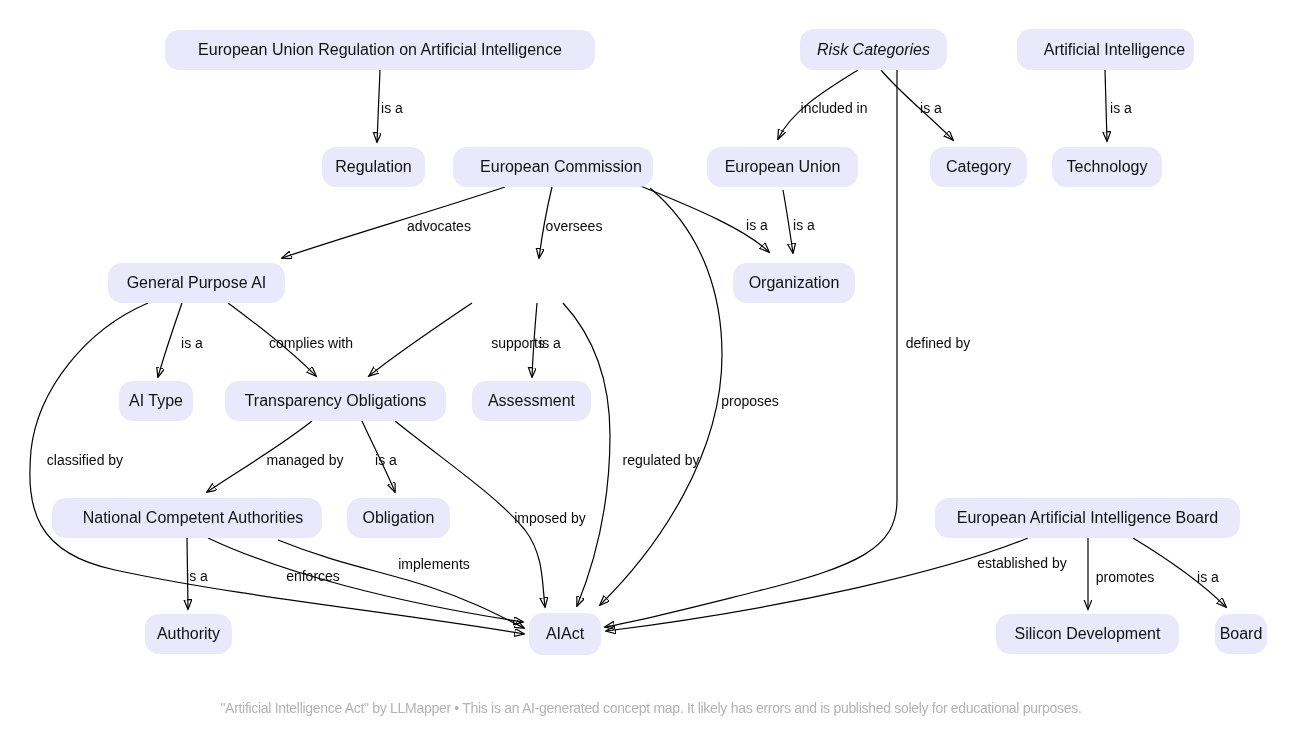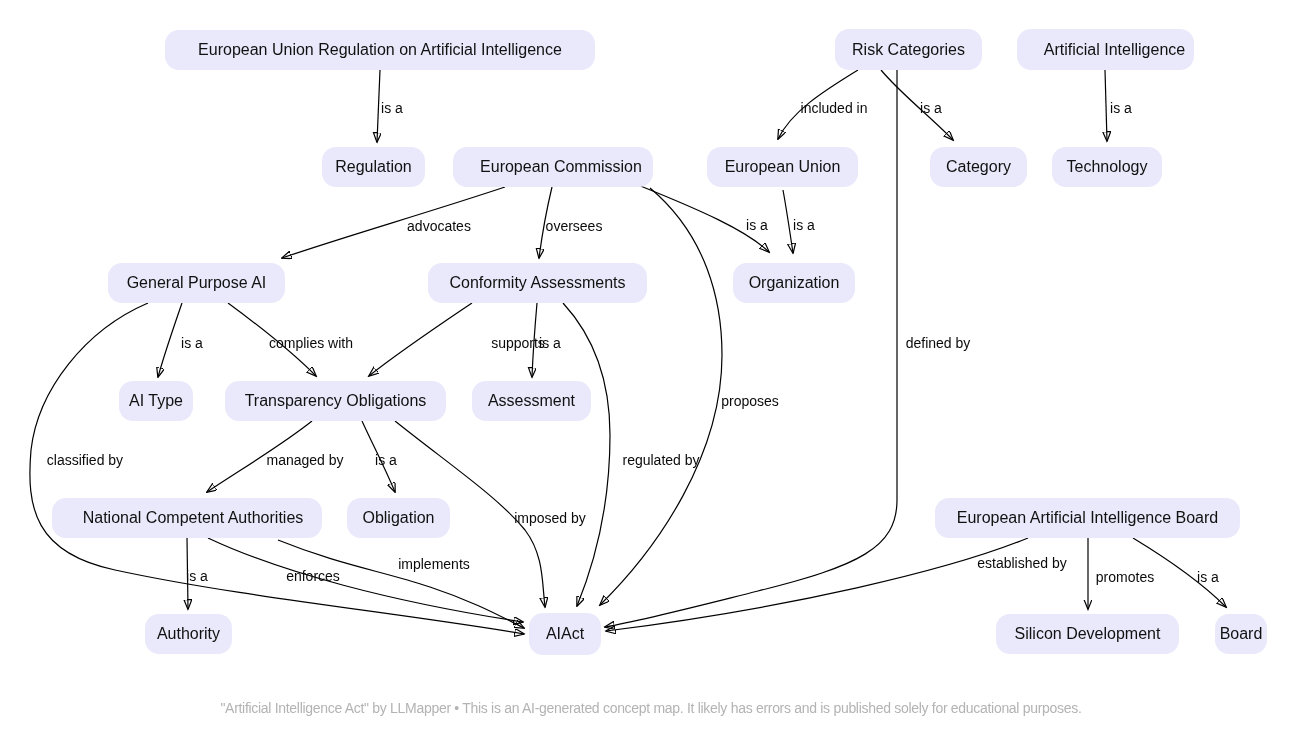--- a/index.html
+++ b/index.html
@@ -94,29 +94,28 @@
     <div class="edge-label" style="left: 305px; top: 460px;">managed by</div>
     <div class="edge-label" style="left: 386px; top: 460px;">is a</div>
     <div class="edge-label" style="left: 550px; top: 518px;">imposed by</div>
     <div class="edge-label" style="left: 197px; top: 576px;">is a</div>
     <div class="edge-label" style="left: 313px; top: 576px;">enforces</div>
     <div class="edge-label" style="left: 434px; top: 564px;">implements</div>
     <div class="edge-label" style="left: 1022px; top: 546px; margin-top: 17px;">established by</div>
     <div class="edge-label" style="left: 1125px; top: 577px;">promotes</div>
     <div class="edge-label" style="left: 1208px; top: 577px;">is a</div>
     <div class="node" style="left: 165px; top: 30px; width: 430px; height: 40px;">European Union Regulation on Artificial Intelligence</div>
-    <div class="node" style="left: 835px; top: 29px; width: 147px; height: 41px;">Risk Categories</div>
+    <div class="node" style="left: 800px; top: 29px; width: 147px; height: 41px; font-style: italic;">Risk Categories</div>
     <div class="node" style="left: 1017px; top: 29px; width: 177px; height: 41px; padding-left: 18px;">Artificial Intelligence</div>
     <div class="node" style="left: 322px; top: 147px; width: 103px; height: 40px;">Regulation</div>
     <div class="node" style="left: 453px; top: 147px; width: 200px; height: 40px; padding-left: 16px;">European Commission</div>
     <div class="node" style="left: 707px; top: 147px; width: 151px; height: 40px;">European Union</div>
     <div class="node" style="left: 930px; top: 147px; width: 97px; height: 40px;">Category</div>
     <div class="node" style="left: 1052px; top: 147px; width: 110px; height: 40px;">Technology</div>
     <div class="node" style="left: 108px; top: 263px; width: 177px; height: 40px;">General Purpose AI</div>
-    <div class="node" style="left: 428px; top: 263px; width: 219px; height: 40px;">Conformity Assessments</div>
     <div class="node" style="left: 733px; top: 263px; width: 122px; height: 40px;">Organization</div>
     <div class="node" style="left: 119px; top: 381px; width: 74px; height: 40px;">AI Type</div>
     <div class="node" style="left: 225px; top: 381px; width: 221px; height: 40px;">Transparency Obligations</div>
     <div class="node" style="left: 472px; top: 381px; width: 119px; height: 40px;">Assessment</div>
     <div class="node" style="left: 52px; top: 498px; width: 270px; height: 40px; padding-left: 12px;">National Competent Authorities</div>
     <div class="node" style="left: 347px; top: 498px; width: 103px; height: 40px;">Obligation</div>
     <div class="node" style="left: 935px; top: 498px; width: 305px; height: 40px;">European Artificial Intelligence Board</div>
     <div class="node" style="left: 145px; top: 614px; width: 87px; height: 40px;">Authority</div>
     <div class="node" style="left: 529px; top: 613px; width: 72px; height: 42px;">AIAct</div>
     <div class="node" style="left: 996px; top: 614px; width: 183px; height: 40px;">Silicon Development</div>

